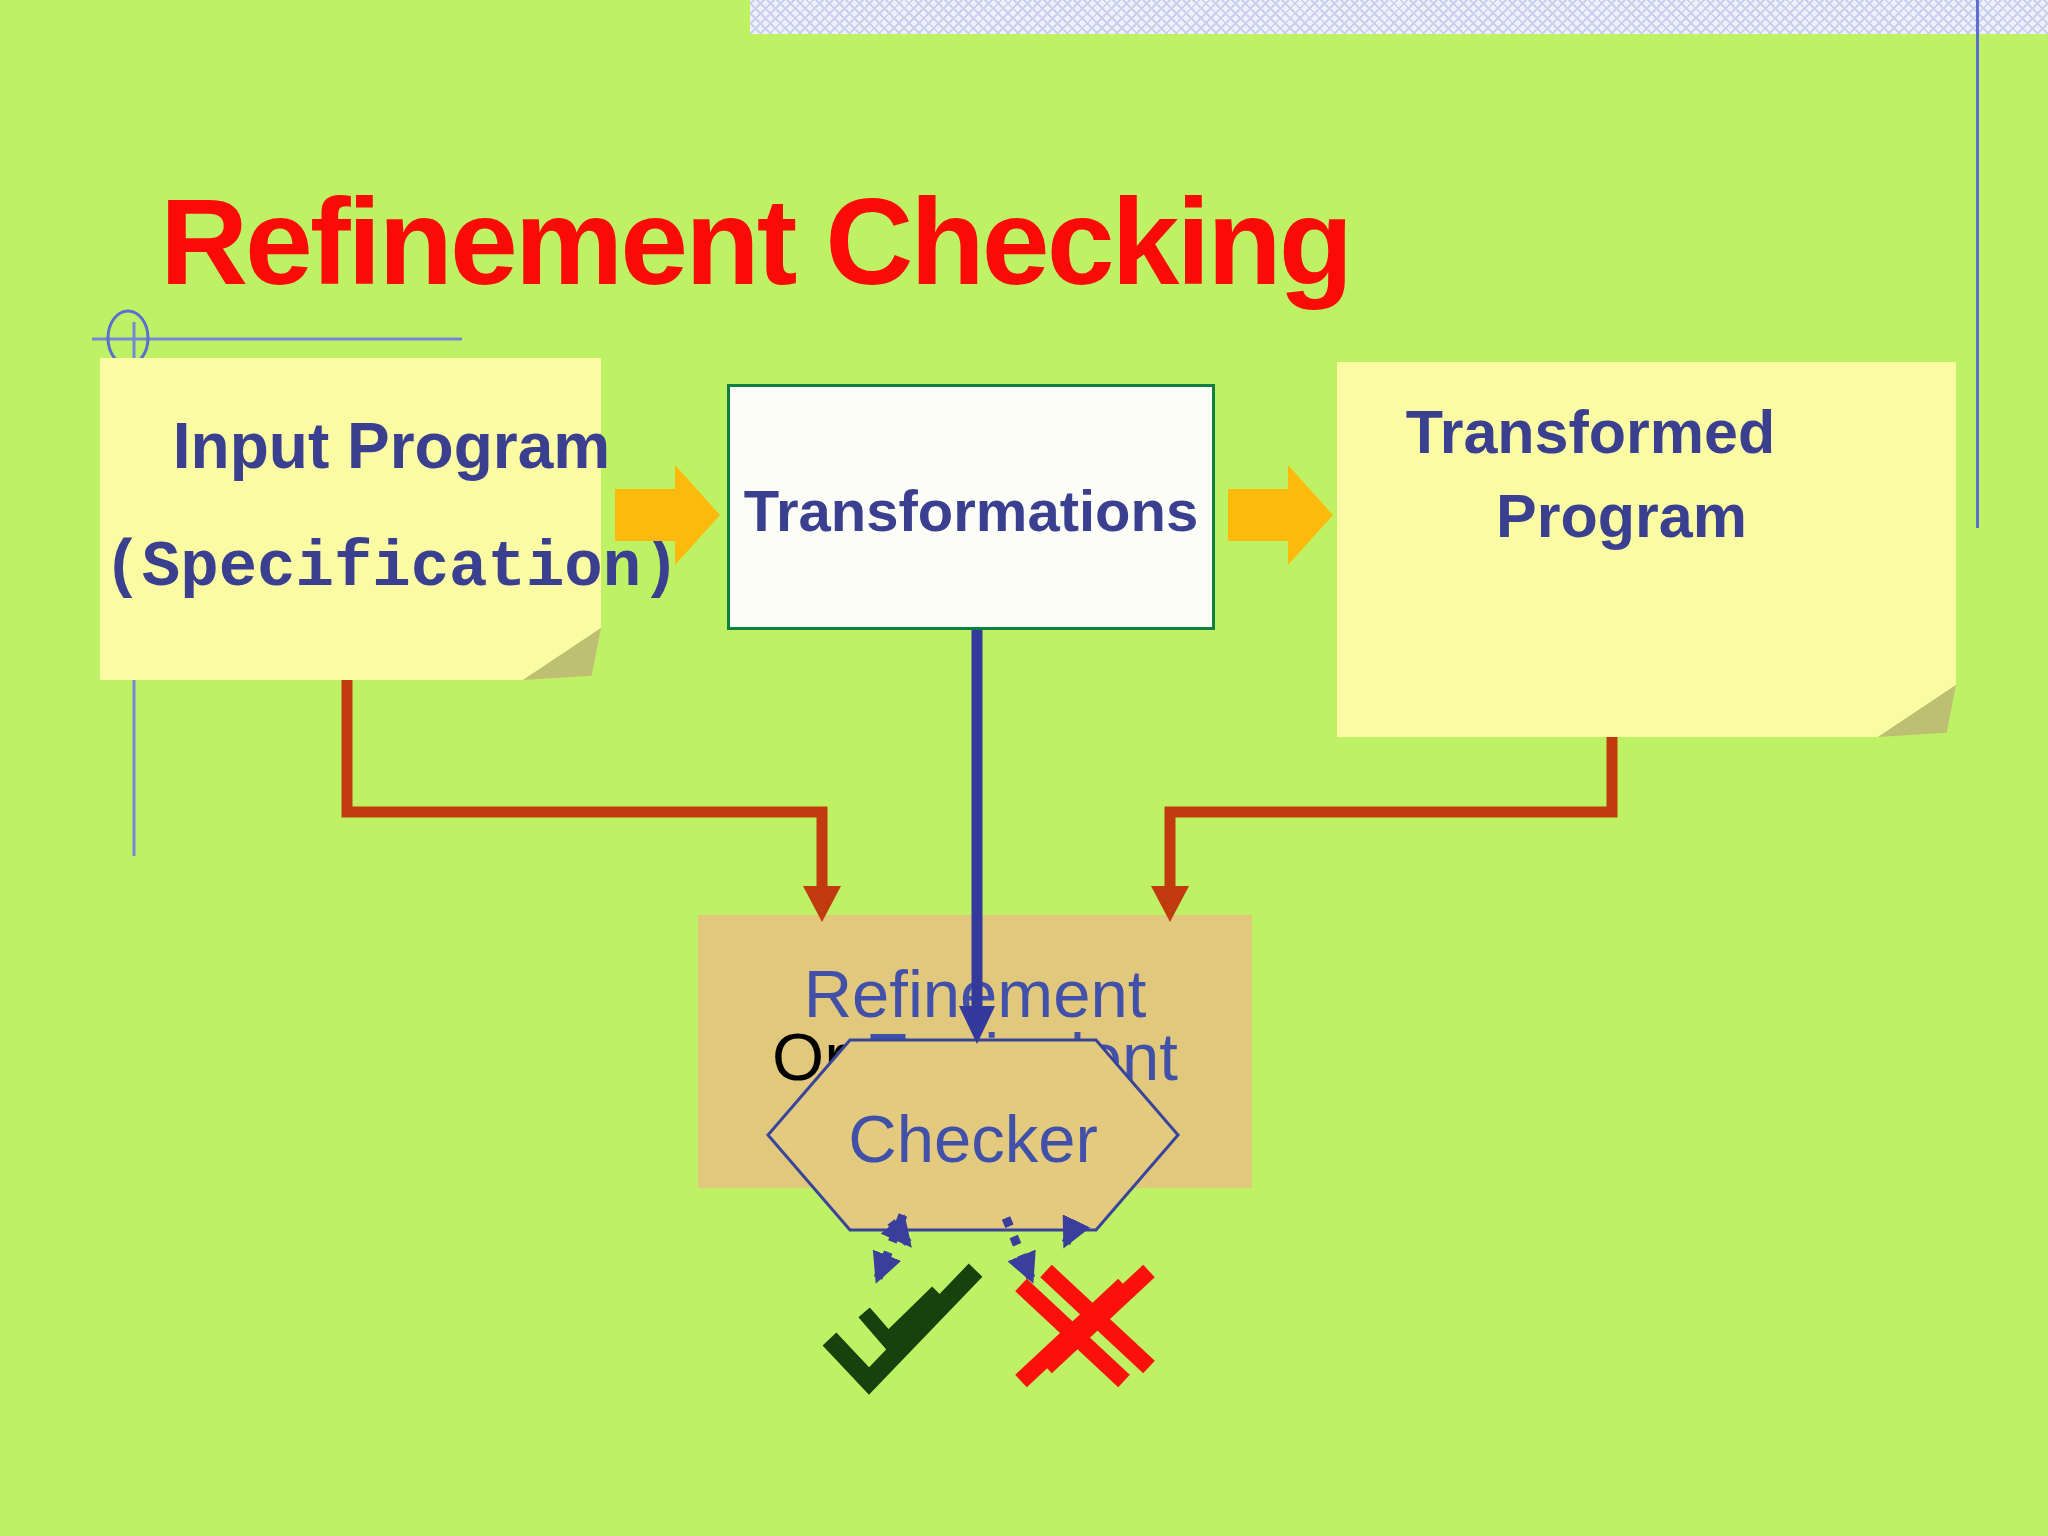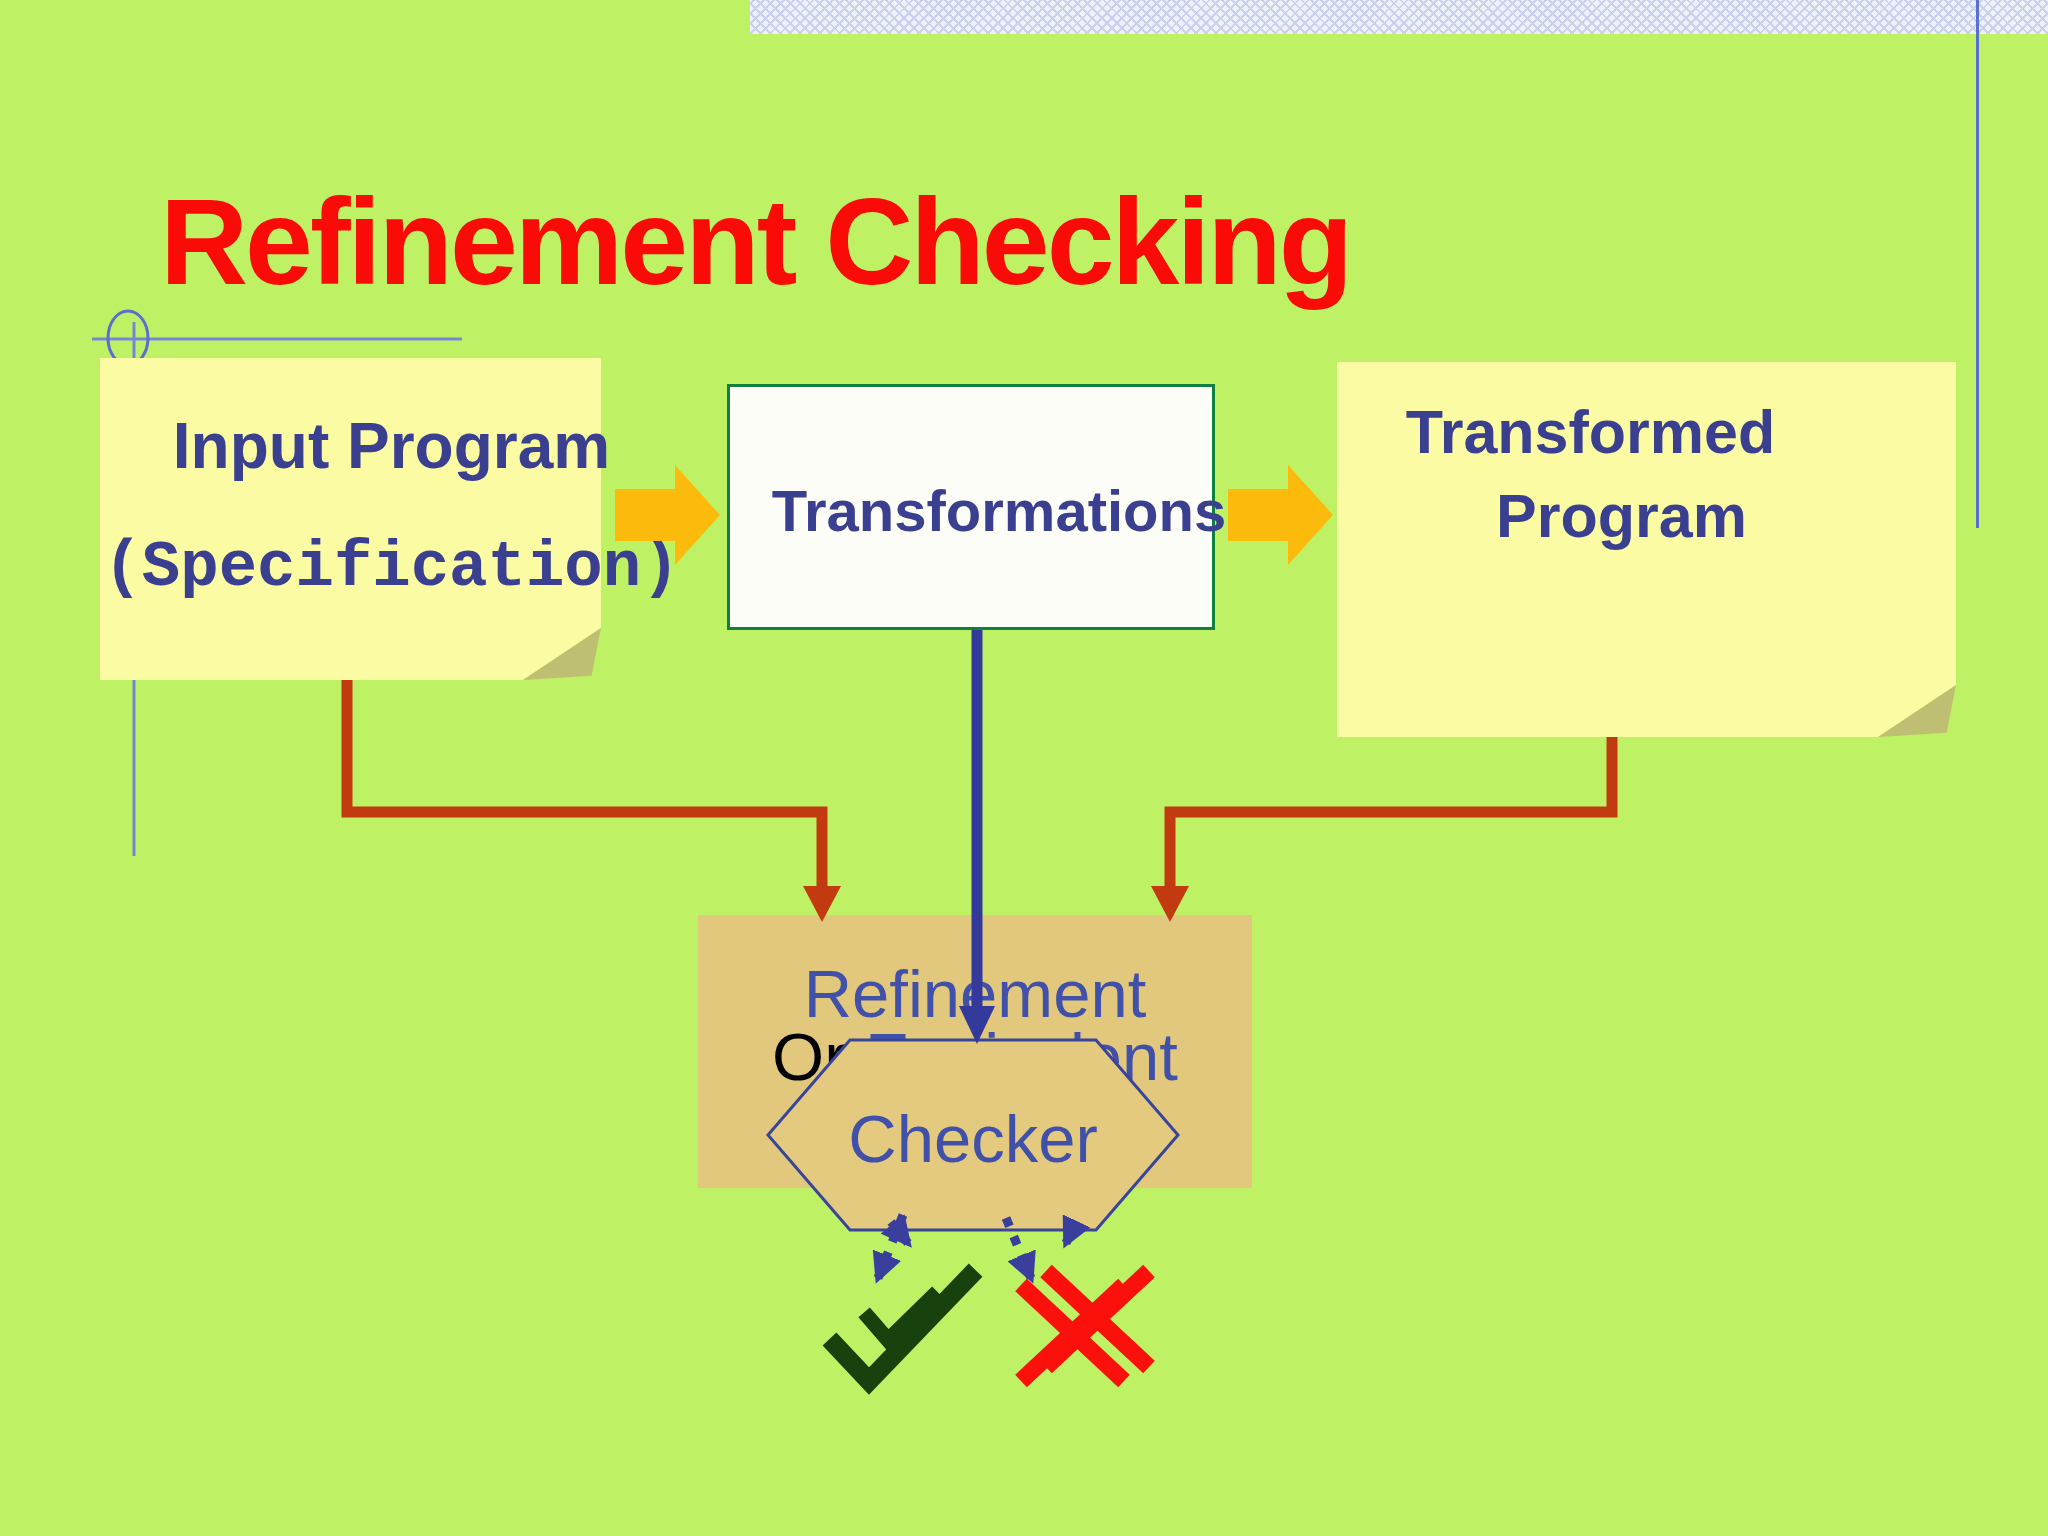--- a/index.html
+++ b/index.html
@@ -46,21 +46,21 @@
   #right-line1{top:402px;}
   #right-line2{top:486px;margin-left:31px;}
   #right-line3{top:571px;}
   
   #trans-box{
     left:727px;top:384px;width:488px;height:246px;
     background:#fcfdf7;border:3px solid #0f8040;box-sizing:border-box;
   }
   #trans-label{
     left:727px;top:482px;width:488px;text-align:center;
-    font-size:58px;font-weight:bold;color:#3a3f8f;line-height:1;white-space:nowrap;padding-left:28px;
+    font-size:58px;font-weight:bold;color:#3a3f8f;line-height:1;white-space:nowrap;
   }
   
   #tan-box{left:698px;top:915px;width:554px;height:273px;background:#e2c87d;}
   .tan-text{
     left:698px;width:554px;text-align:center;color:#4150a8;
     font-size:67px;font-weight:normal;line-height:1;white-space:nowrap;
   }
   #tan-line1{top:960px;}
   #tan-line2{top:1023px;}
   #tan-line2 .black-word{color:#000000;}

